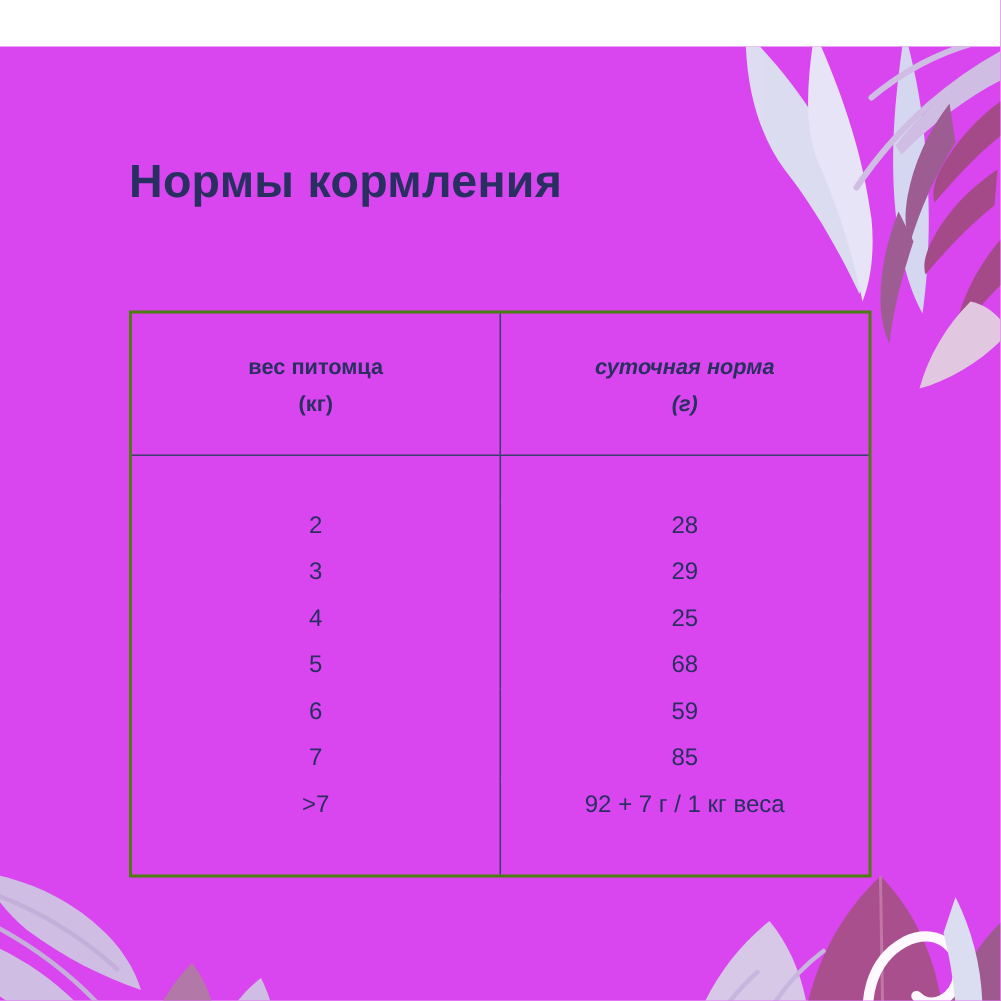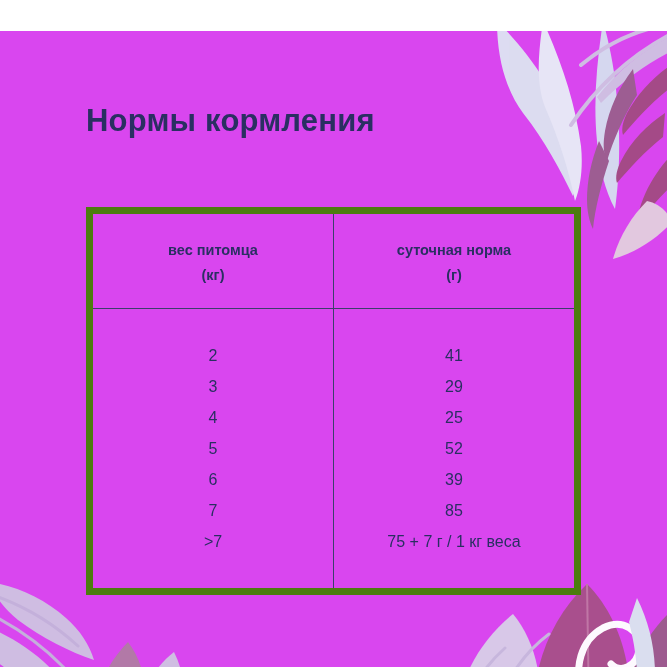--- a/index.html
+++ b/index.html
@@ -41,21 +41,21 @@
     color: #2a2f62;
     letter-spacing: 0.2px;
   }
 
   
   .table-wrap {
     position: absolute;
     left: 86px;
     top: 176px;
     width: 495px;
-    border: 7px solid #4d7c0f;
+    border: 2px solid #4d7c0f;
     box-sizing: border-box;
   }
   table.feeding {
     width: 100%;
     border-collapse: collapse;
     color: #2a2f62;
   }
   table.feeding th,
   table.feeding td {
     text-align: center;
@@ -167,58 +167,58 @@
   <div class="title">Нормы кормления</div>
 
   <div class="table-wrap">
     <table class="feeding">
       <thead>
         <tr>
           <th style="width:50%;">
             <span class="hline1">вес питомца</span>
             <span class="hline2">(кг)</span>
           </th>
-          <th class="col-div" style="width:50%;">
+          <th class="col-div" style="width:50%;font-style:italic;">
             <span class="hline1">суточная норма</span>
             <span class="hline2">(г)</span>
           </th>
         </tr>
       </thead>
       <tbody>
         <tr class="spacer-row">
           <td></td>
           <td class="col-div"></td>
         </tr>
         <tr>
           <td>2</td>
-          <td class="col-div">41</td>
+          <td class="col-div">28</td>
         </tr>
         <tr>
           <td>3</td>
           <td class="col-div">29</td>
         </tr>
         <tr>
           <td>4</td>
           <td class="col-div">25</td>
         </tr>
         <tr>
           <td>5</td>
-          <td class="col-div">52</td>
+          <td class="col-div">68</td>
         </tr>
         <tr>
           <td>6</td>
-          <td class="col-div">39</td>
+          <td class="col-div">59</td>
         </tr>
         <tr>
           <td>7</td>
           <td class="col-div">85</td>
         </tr>
         <tr>
           <td>&gt;7</td>
-          <td class="col-div">75 + 7 г / 1 кг веса</td>
+          <td class="col-div">92 + 7 г / 1 кг веса</td>
         </tr>
         <tr class="spacer-row-bottom">
           <td></td>
           <td class="col-div"></td>
         </tr>
       </tbody>
     </table>
   </div>
 
 </div>

